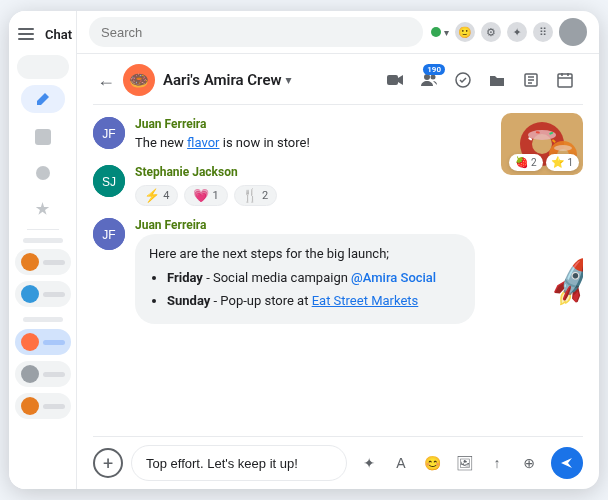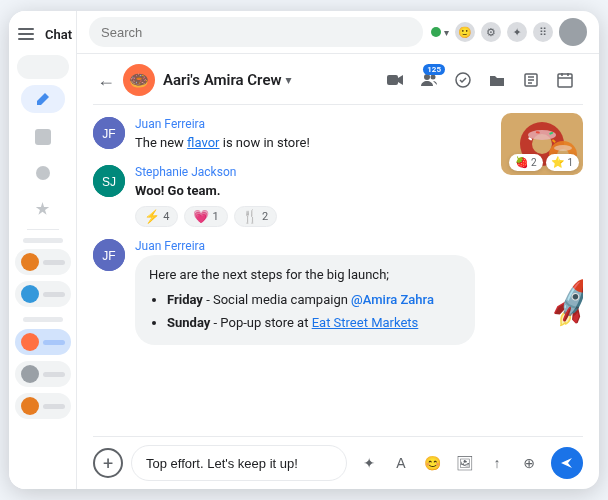--- a/index.html
+++ b/index.html
@@ -203,22 +203,22 @@
 
     .message-avatar.juan { background: #5c6bc0; }
     .message-avatar.stephanie { background: #00897b; }
 
     .message-content {
       flex: 1;
     }
 
     .message-sender {
       font-size: 12px;
-      font-weight: 400;
-      color: #3b82f6;
+      font-weight: 700;
+      color: #4d7c0f;
       margin-bottom: 2px;
     }
 
     .message-text {
       font-size: 13px;
       color: #202124;
       line-height: 1.5;
     }
 
     .message-text .flavor-link {
@@ -612,21 +612,21 @@
               </svg>
           </div>
 
           <div class="header-action-icon with-badge" style="position:relative;">
             <svg width="18" height="18" viewBox="0 0 18 18" fill="#5f6368">
                 <circle cx="7" cy="6" r="3"></circle>
                 <circle cx="13" cy="6" r="2.5"></circle>
                 <path d="M1 15c0-3 3-5 6-5s6 2 6 5"></path>
                 <path d="M13 10c2 0 4 1.5 4 4"></path>
               </svg>
-            <span class="badge">125</span>
+            <span class="badge">190</span>
           </div>
           <div class="header-action-icon">
             <svg width="18" height="18" viewBox="0 0 18 18" fill="none" stroke="#5f6368" stroke-width="1.5">
                 <circle cx="9" cy="9" r="7"></circle>
                 <path d="M6 9l2 2 4-4"></path>
               </svg>
           </div>
           <div class="header-action-icon">
             <svg width="18" height="18" viewBox="0 0 18 18" fill="#5f6368">
                 <path d="M2 5h5l2 2h7v8H2z"></path>
@@ -696,23 +696,20 @@
 
         <div class="message-row">
           <div class="message-avatar stephanie">
             <svg width="32" height="32" viewBox="0 0 32 32">
                 <circle cx="16" cy="16" r="16" fill="#00897b"></circle>
                 <text x="16" y="21" text-anchor="middle" fill="white" font-size="12" font-family="Arial">SJ</text>
               </svg>
           </div>
           <div class="message-content">
             <div class="message-sender">Stephanie Jackson</div>
-            <div class="message-text">
-              <strong>Woo! Go team.</strong>
-            </div>
             <div class="message-reactions">
               <div class="reaction-pill">
                 <span class="emoji">⚡</span>
                   <span class="count">4</span>
               </div>
               <div class="reaction-pill">
                 <span class="emoji">💗</span>
                   <span class="count">1</span>
               </div>
               <div class="reaction-pill">
@@ -729,21 +726,21 @@
                 <circle cx="16" cy="16" r="16" fill="#5c6bc0"></circle>
                 <text x="16" y="21" text-anchor="middle" fill="white" font-size="12" font-family="Arial">JF</text>
               </svg>
           </div>
           <div class="message-content">
             <div class="message-sender">Juan Ferreira</div>
             <div class="message-bubble-gray">
               <span>Here are the next steps for the big launch;</span>
               <ul class="bullet-list">
                 <li>
-                  <strong>Friday</strong> - Social media campaign <span class="mention-link">@Amira Zahra</span>
+                  <strong>Friday</strong> - Social media campaign <span class="mention-link">@Amira Social</span>
                 </li>
                 <li>
                   <strong>Sunday</strong> - Pop-up store at <span class="ext-link">Eat Street Markets</span>
                 </li>
               </ul>
             </div>
           </div>
 
           <div class="rocket-decoration">🚀</div>
         </div>

